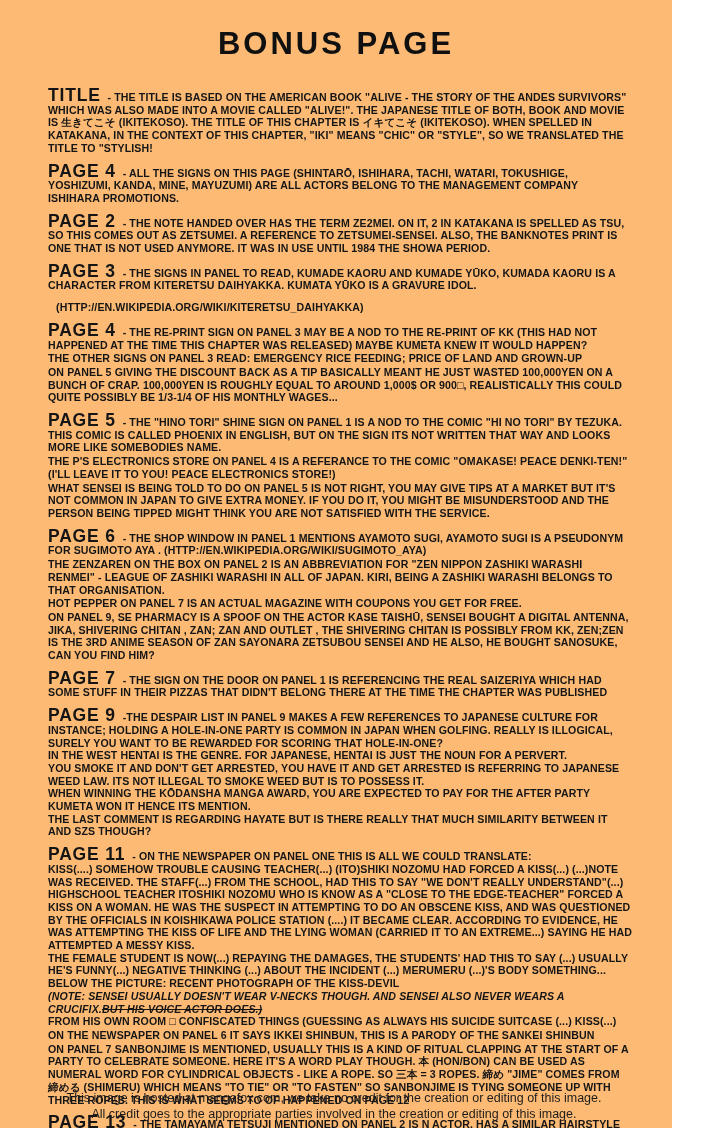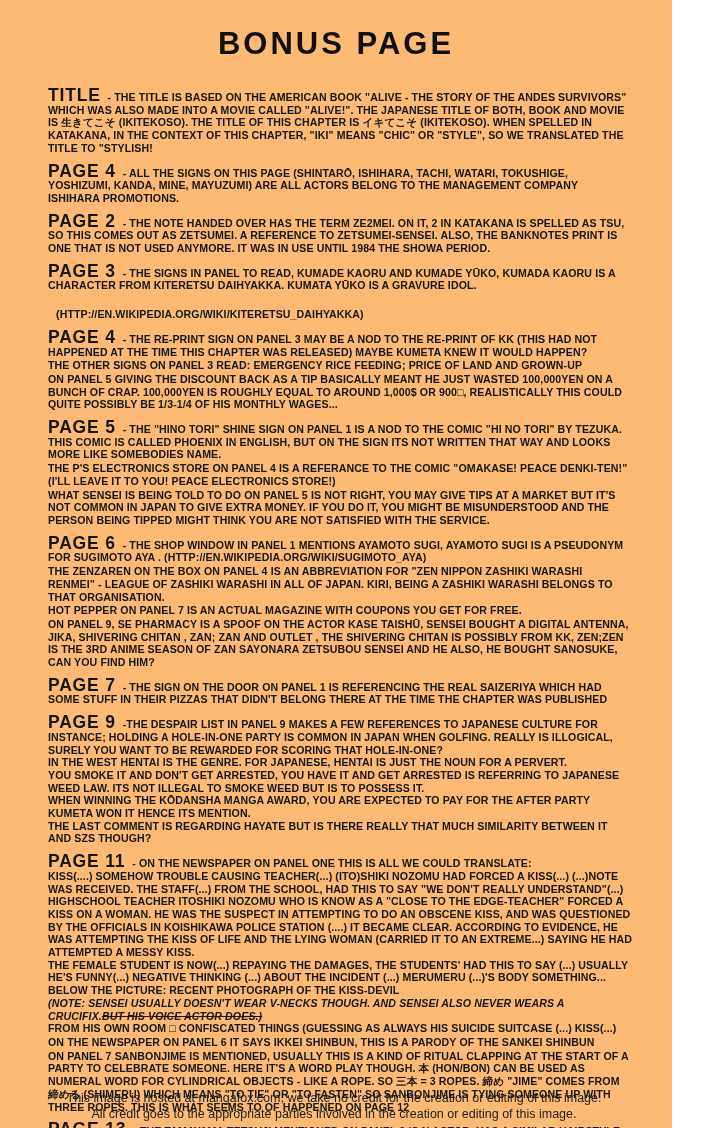--- a/index.html
+++ b/index.html
@@ -23,21 +23,21 @@
   }
   .sections{
     padding:27px 40px 0 48px;
     font-size:10.6px;
     font-weight:bold;
     line-height:12.7px;
     letter-spacing:0.1px;
   }
   .section{margin-bottom:10px;}
   .para + .para{margin-top:1px;}
-  .para.gap{margin-top:16px;padding-left:8px;}
+  .para.gap{margin-top:9px;padding-left:8px;}
   .sec-label{
     font-size:17.5px;
     letter-spacing:0.8px;
     margin-right:7px;
     line-height:12.7px;
     white-space:nowrap;
   }
   .seg{display:block;}
   span.seg{display:inline;}
   .it{font-style:italic;}
@@ -88,21 +88,21 @@
           <div class="seg"><span>THE P'S ELECTRONICS STORE ON PANEL 4  IS A REFERANCE TO THE COMIC "OMAKASE! PEACE DENKI-TEN!"</span></div>
           <div class="seg"><span>(I'LL LEAVE IT TO YOU! PEACE ELECTRONICS STORE!)</span></div>
         </div>
         <div class="para">
           <div class="seg"><span>WHAT SENSEI IS BEING TOLD TO DO ON PANEL 5 IS NOT RIGHT, YOU MAY GIVE TIPS AT A MARKET BUT IT'S NOT COMMON IN JAPAN TO GIVE EXTRA MONEY. IF YOU DO IT, YOU MIGHT BE MISUNDERSTOOD AND THE PERSON BEING TIPPED MIGHT THINK YOU ARE NOT SATISFIED WITH THE SERVICE.</span></div>
         </div>
       </div>
       <div class="section">
         <div class="para"><span class="sec-label">PAGE 6</span><span class="seg"><span>- THE SHOP WINDOW IN PANEL 1 MENTIONS AYAMOTO SUGI,  AYAMOTO SUGI IS A PSEUDONYM FOR SUGIMOTO AYA . (HTTP://EN.WIKIPEDIA.ORG/WIKI/SUGIMOTO_AYA)</span></span></div>
         <div class="para">
-          <div class="seg"><span>THE ZENZAREN ON THE BOX ON PANEL 4 IS AN ABBREVIATION FOR "ZEN NIPPON ZASHIKI WARASHI RENMEI" - LEAGUE OF ZASHIKI WARASHI IN ALL OF JAPAN. KIRI, BEING A ZASHIKI WARASHI BELONGS TO THAT ORGANISATION.</span></div>
+          <div class="seg"><span>THE ZENZAREN ON THE BOX ON PANEL 2 IS AN ABBREVIATION FOR "ZEN NIPPON ZASHIKI WARASHI RENMEI" - LEAGUE OF ZASHIKI WARASHI IN ALL OF JAPAN. KIRI, BEING A ZASHIKI WARASHI BELONGS TO THAT ORGANISATION.</span></div>
         </div>
         <div class="para">
           <div class="seg"><span>HOT PEPPER ON PANEL 7 IS AN ACTUAL MAGAZINE WITH COUPONS YOU GET FOR FREE.</span></div>
         </div>
         <div class="para">
           <div class="seg"><span>ON PANEL 9, SE PHARMACY IS A SPOOF ON THE ACTOR KASE TAISHŪ, SENSEI BOUGHT A DIGITAL ANTENNA, JIKA, SHIVERING CHITAN , ZAN; ZAN AND OUTLET , THE SHIVERING CHITAN IS POSSIBLY FROM KK, ZEN;ZEN IS THE 3RD ANIME SEASON OF ZAN SAYONARA ZETSUBOU SENSEI AND HE ALSO, HE BOUGHT SANOSUKE, CAN YOU FIND HIM?</span></div>
         </div>
       </div>
       <div class="section">
         <div class="para"><span class="sec-label">PAGE 7</span><span class="seg"><span>- THE SIGN ON THE DOOR ON PANEL 1 IS REFERENCING THE REAL SAIZERIYA WHICH HAD SOME STUFF IN THEIR PIZZAS THAT DIDN'T BELONG THERE AT THE TIME THE CHAPTER WAS PUBLISHED</span></span></div>

